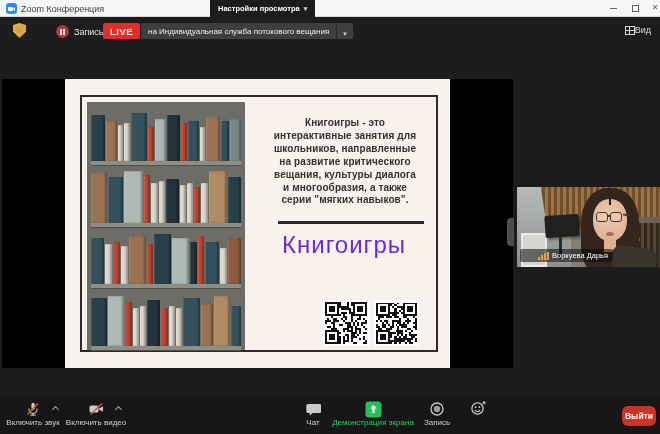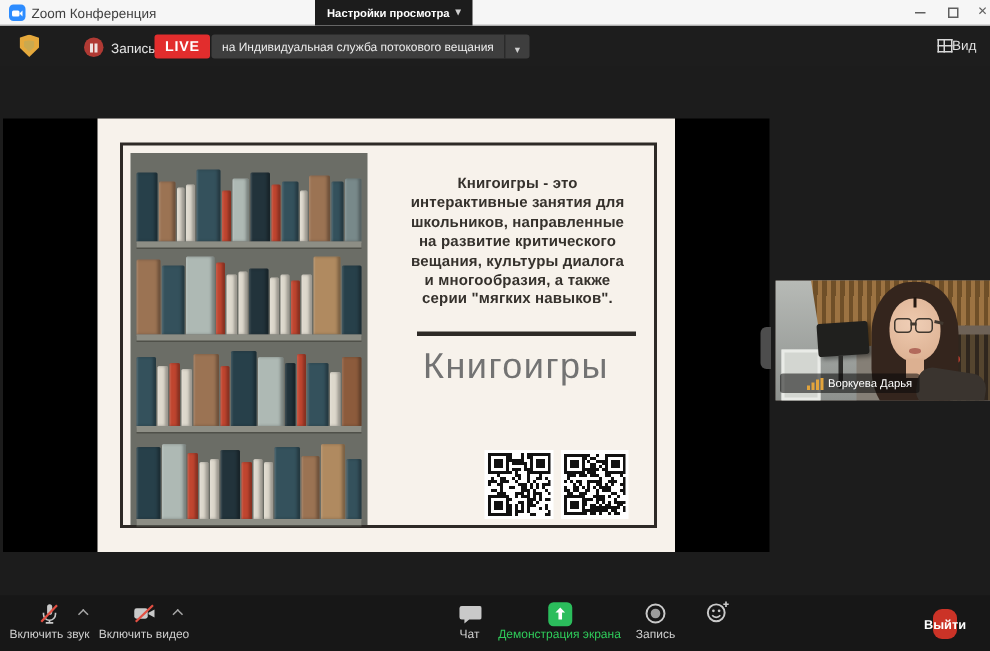--- a/index.html
+++ b/index.html
@@ -68,21 +68,21 @@
                display:flex; flex-direction:column; justify-content:space-between; padding:3px 4px 0 4px; }
   .shelf-row { height:60px; display:flex; flex-direction:column; justify-content:flex-end; }
   .books { height:56px; display:flex; align-items:flex-end; gap:1px; }
   .book { border-radius:1px 1px 0 0;
           box-shadow:inset -2px 0 2px rgba(0,0,0,.3), inset 1px 0 1px rgba(255,255,255,.12); }
   .board { height:4px; background:#8d8e85; box-shadow:0 1px 0 #4f5049; }
   #slide-body { left:190px; top:38px; width:180px; text-align:center; }
   #slide-body div { font-size:10px; font-weight:bold; color:#35312c; line-height:12.9px;
                     white-space:nowrap; letter-spacing:.1px; }
   #slide-divider { left:213px; top:142px; width:146px; height:2.5px; background:#2e2a26; }
-  #slide-title { left:217px; top:152px; font-size:24px; color:#737373; letter-spacing:1px;
+  #slide-title { left:217px; top:152px; font-size:24px; color:#6d28d9; letter-spacing:1px;
                  font-weight:500; }
   .qr { top:221px; width:46px; height:46px; background:#fff; padding:2px; }
   #qr1 { left:258px; } #qr2 { left:309px; width:45px; }
   .qr svg { width:100%; height:100%; display:block; }
 
   
   #panel-handle { left:507px; top:174px; width:7px; height:28px; background:#4d4d4d;
                   border-radius:4px 0 0 4px; }
   #video { left:517px; top:143px; width:143px; height:80px; background:#857f76; overflow:hidden; }
   #v-wall { left:0; top:0; width:54px; height:80px; background:linear-gradient(#b7bab6,#8d918e); }
@@ -118,21 +118,21 @@
   
   #bottombar { left:0; top:397px; width:660px; height:37px; background:#171717; }
   .tb-item { position:absolute; top:3px; height:31px; display:flex; flex-direction:column;
              align-items:center; cursor:pointer; }
   .tb-icon { position:relative; height:18px; display:flex; align-items:center; justify-content:center; }
   .tb-label { font-size:8px; color:#cfcfcf; line-height:10px; white-space:nowrap; }
   .tb-label.green { color:#2fcb5a; }
   .chev { position:absolute; width:5px; height:5px; border:solid #a8a8a8;
           border-width:1.5px 1.5px 0 0; transform:rotate(-45deg); top:7px; }
   svg.ic { display:block; }
-  #leave-btn { left:622px; top:9px; width:16px; height:20px; background:#cb3327; border-radius:6px;
+  #leave-btn { left:622px; top:9px; width:34px; height:20px; background:#cb3327; border-radius:6px;
                color:#fff; font-size:8.5px; font-weight:bold; display:flex; align-items:center;
                justify-content:center; cursor:pointer; }
 </style>
 </head>
 <body>
 
 <div id="titlebar" class="abs">
   <div id="zoom-logo" class="abs">
     <span class="cam"></span>
       <span class="lens"></span>

